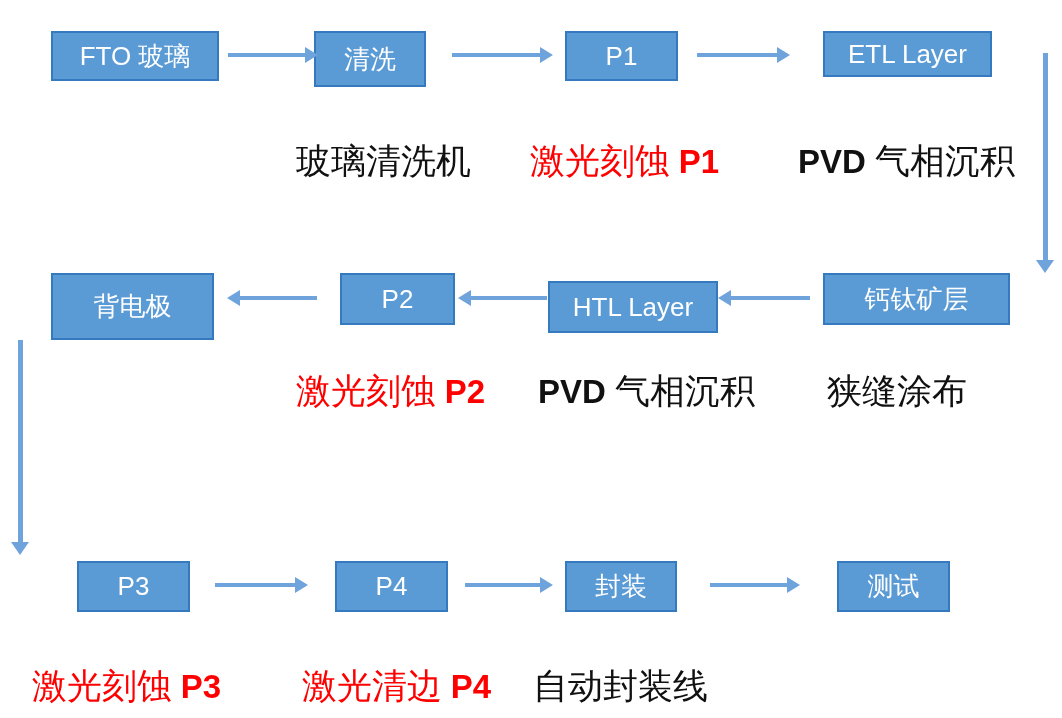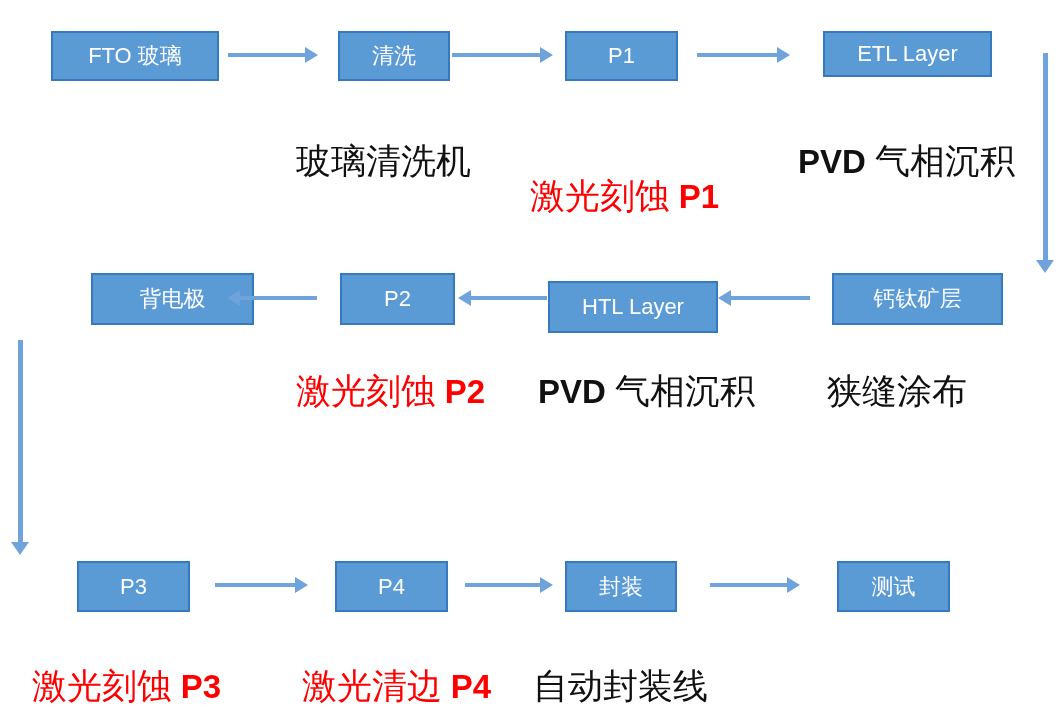--- a/index.html
+++ b/index.html
@@ -15,21 +15,21 @@
   
   .node {
     position: absolute;
     box-sizing: border-box;
     background: var(--box-fill, #5B9BD5);
     border: 2px solid var(--box-border, #3579BE);
     color: var(--box-text, #ffffff);
     display: flex;
     align-items: center;
     justify-content: center;
-    font-size: 22px;
+    font-size: 26px;
     white-space: nowrap;
   }
 
   
   .caption {
     position: absolute;
     font-family: "Liberation Serif", "DejaVu Serif", serif;
     font-size: 35px;
     line-height: 42px;
     white-space: nowrap;
@@ -78,21 +78,21 @@
     border-right: 9px solid transparent;
     border-top: 13px solid var(--arrow, #6FA3DC);
   }
 </style>
 </head>
 <body>
 
 <div class="slide">
 
   <div class="node" style="left:51px;  top:31px; width:168px; height:50px;">FTO 玻璃</div>
-  <div class="node" style="left:338px; top:31px; width:112px; height:50px;">清洗</div>
+  <div class="node" style="left:314px; top:31px; width:112px; height:56px;">清洗</div>
   <div class="node" style="left:565px; top:31px; width:113px; height:50px;">P1</div>
   <div class="node" style="left:823px; top:31px; width:169px; height:46px;">ETL Layer</div>
 
   <div class="harrow" style="left:228px; top:47px; width:90px;">
     <div class="stem"></div>
     <div class="head-right"></div>
   </div>
   <div class="harrow" style="left:452px; top:47px; width:101px;">
     <div class="stem"></div>
     <div class="head-right"></div>
@@ -103,31 +103,31 @@
   </div>
 
   <div class="varrow" style="left:1036px; top:53px; height:220px;">
     <div class="stem"></div>
     <div class="head-down"></div>
   </div>
 
   <div class="caption black" style="left:296px; top:141px;">
     <span class="latin"></span><span class="cn">玻璃清洗机</span><span class="latin"></span>
   </div>
-  <div class="caption red" style="left:530px; top:141px;margin-top:35px;">
+  <div class="caption red" style="left:530px; top:141px;">
     <span class="latin"></span><span class="cn">激光刻蚀 </span><span class="latin">P1</span>
   </div>
   <div class="caption black" style="left:798px; top:141px;">
     <span class="latin">PVD </span><span class="cn">气相沉积</span><span class="latin"></span>
   </div>
 
-  <div class="node" style="left:51px;  top:273px; width:163px; height:52px;margin-left:40px;">背电极</div>
+  <div class="node" style="left:51px;  top:273px; width:163px; height:67px;">背电极</div>
   <div class="node" style="left:340px; top:273px; width:115px; height:52px;">P2</div>
   <div class="node" style="left:548px; top:273px; width:170px; height:52px;margin-top:8px;">HTL Layer</div>
-  <div class="node" style="left:823px; top:273px; width:171px; height:52px;margin-left:9px;">钙钛矿层</div>
+  <div class="node" style="left:823px; top:273px; width:187px; height:52px;">钙钛矿层</div>
 
   <div class="harrow" style="left:718px; top:290px; width:92px;">
     <div class="head-left"></div>
     <div class="stem"></div>
   </div>
   <div class="harrow" style="left:458px; top:290px; width:89px;">
     <div class="head-left"></div>
     <div class="stem"></div>
   </div>
   <div class="harrow" style="left:227px; top:290px; width:90px;">

